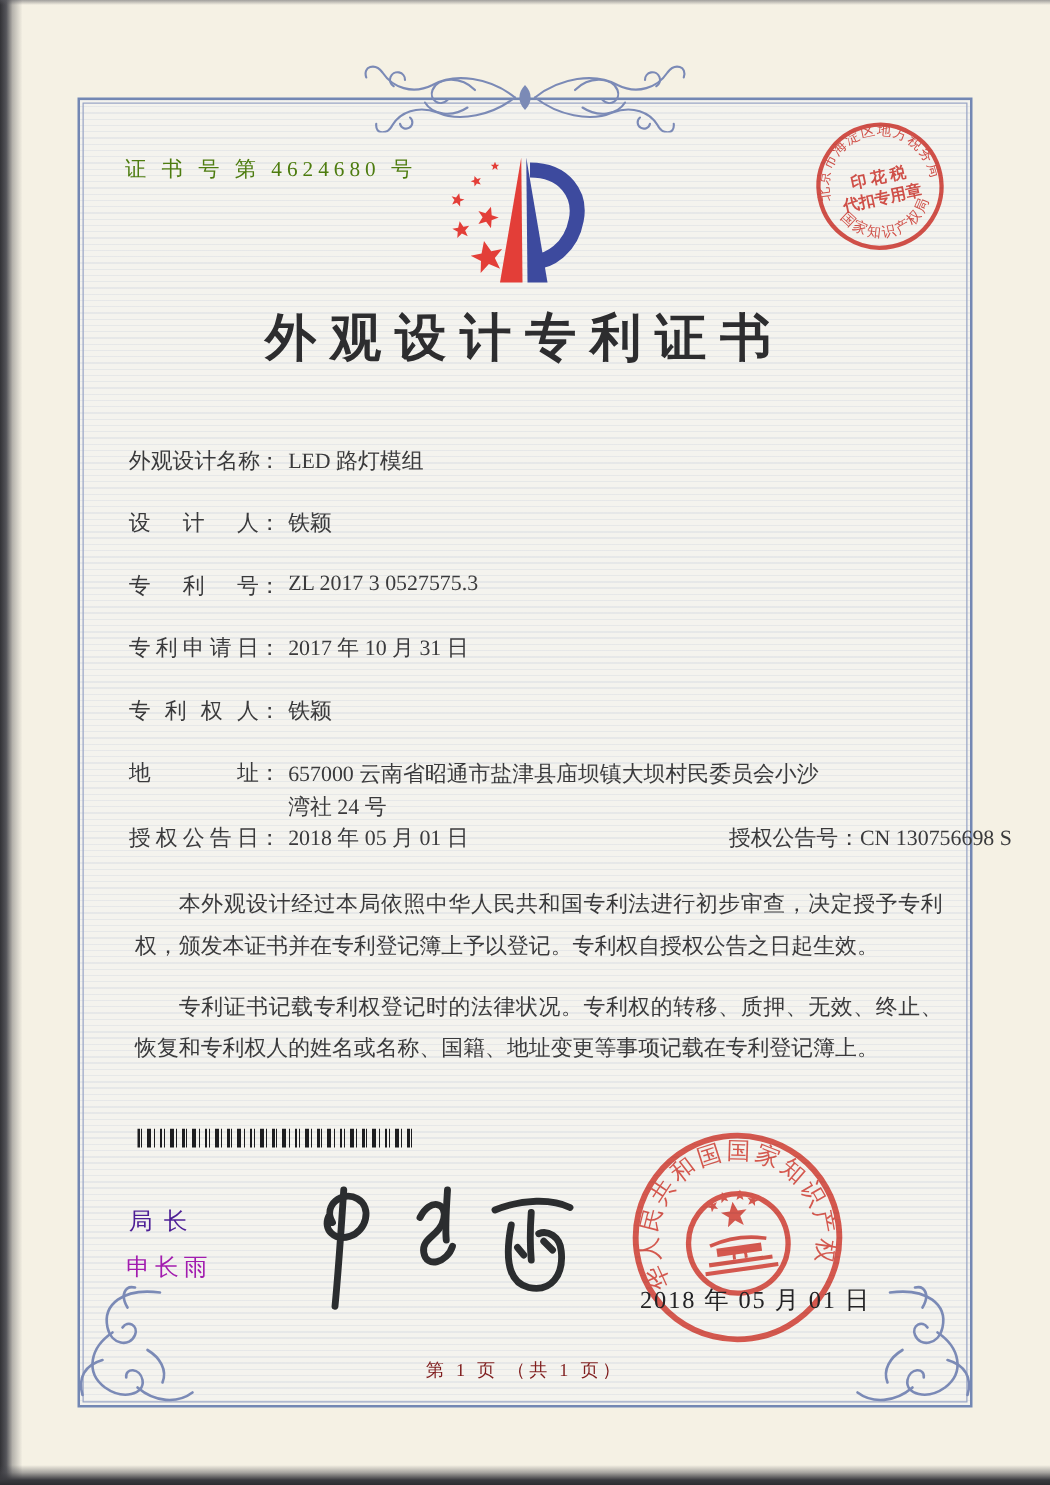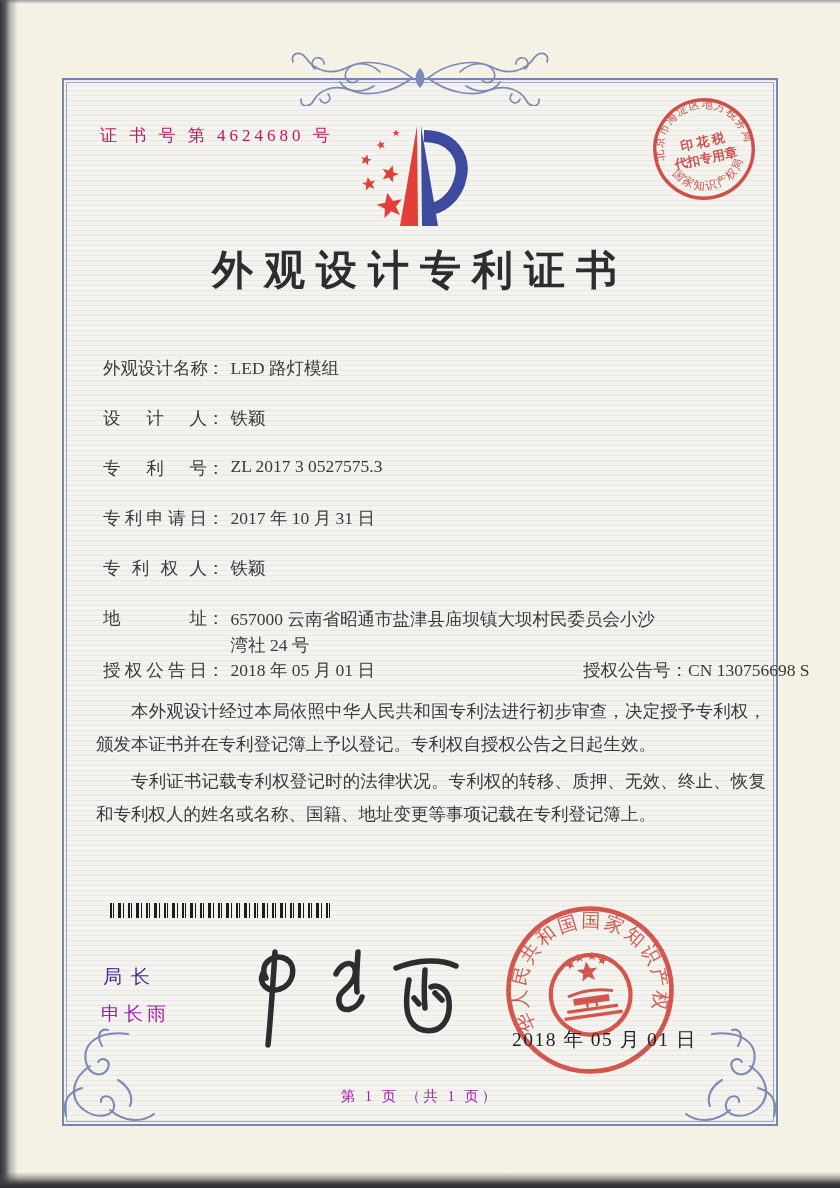--- a/index.html
+++ b/index.html
@@ -16,45 +16,45 @@
   .edge-top{position:absolute;left:0;top:0;width:840px;height:4px;
     background:linear-gradient(180deg,rgba(90,90,96,.55),rgba(90,90,96,0));z-index:50;}
   .frame{position:absolute;left:62px;top:78px;width:712px;height:1044px;
     border:2px solid #7387b3;
     background:
       repeating-linear-gradient(180deg, rgba(130,150,190,.12) 0 1px, rgba(130,150,190,0) 1px 5px),
       #f4f3ee;}
   .frame .inner{position:absolute;left:2px;top:2px;right:2px;bottom:2px;border:1px solid #9aa6c6;}
   .ornament{position:absolute;left:160px;top:50px;z-index:5;}
   .corner-flourish{position:absolute;z-index:6;}
-  .cert-no{position:absolute;left:100px;top:124px;font-size:17px;letter-spacing:4px;color:#be185d;z-index:7;}
+  .cert-no{position:absolute;left:100px;top:124px;font-size:17px;letter-spacing:4px;color:#4d7c0f;z-index:7;}
   .logo{position:absolute;left:338px;top:120px;z-index:7;}
   .title{position:absolute;left:0;top:243px;width:840px;text-align:center;
     font-size:41px;font-weight:bold;letter-spacing:11px;color:#2d2d2f;z-index:7;}
   .row{position:absolute;left:103px;font-size:17.5px;z-index:7;white-space:nowrap;}
   .row .label{display:inline-block;width:104px;text-align:justify;text-align-last:justify;vertical-align:top;}
   .row .colon{vertical-align:top;}
   .row .value{margin-left:6px;vertical-align:top;}
   .row .value-block{display:inline-block;margin-left:6px;width:556px;white-space:normal;line-height:26px;vertical-align:top;}
   .grant-no{position:absolute;left:480px;top:0;}
   .paragraphs{position:absolute;left:92px;top:691px;width:678px;font-size:17.5px;
     line-height:33px;text-align:justify;z-index:7;}
-  .paragraphs p{margin:4px;text-indent:2em;}
+  .paragraphs p{margin:16px;text-indent:2em;}
   .barcode{position:absolute;left:110px;top:903px;width:222px;height:15px;z-index:7;
     background:repeating-linear-gradient(90deg,#1d1d20 0 2px,rgba(0,0,0,0) 2px 3px,#1d1d20 3px 4px,rgba(0,0,0,0) 4px 8px,#1d1d20 8px 11px,rgba(0,0,0,0) 11px 13px,#1d1d20 13px 14px,rgba(0,0,0,0) 14px 18px);}
   .signer-role{position:absolute;left:103px;top:964px;font-family:"Liberation Sans",sans-serif;
     font-size:19px;letter-spacing:9px;color:#4c1d95;z-index:7;}
   .signer-name{position:absolute;left:101px;top:1001px;font-family:"Liberation Sans",sans-serif;
     font-size:19px;letter-spacing:4px;color:#a21caf;z-index:7;}
   .signature{position:absolute;left:238px;top:940px;z-index:8;}
   .seal-top{position:absolute;left:645px;top:90px;transform:rotate(-12deg);opacity:.92;z-index:9;mix-blend-mode:multiply;}
   .seal-main{position:absolute;left:500px;top:900px;transform:rotate(-8deg);opacity:.9;z-index:9;mix-blend-mode:multiply;}
   .seal-date{position:absolute;left:512px;top:1026px;font-size:19.5px;letter-spacing:1.5px;color:#232325;z-index:10;}
   .footer{position:absolute;left:0;top:1087px;width:840px;text-align:center;
-    font-size:14.5px;letter-spacing:3px;color:#a21caf;z-index:7;}
+    font-size:14.5px;letter-spacing:3px;color:#7f1d1d;z-index:7;}
   svg text{font-family:"Liberation Serif",serif;}
 </style>
 </head>
 <body>
 
 <div class="edge-left"></div>
 <div class="edge-top"></div>
 <div class="edge-bottom"></div>
 
 <div class="frame">

